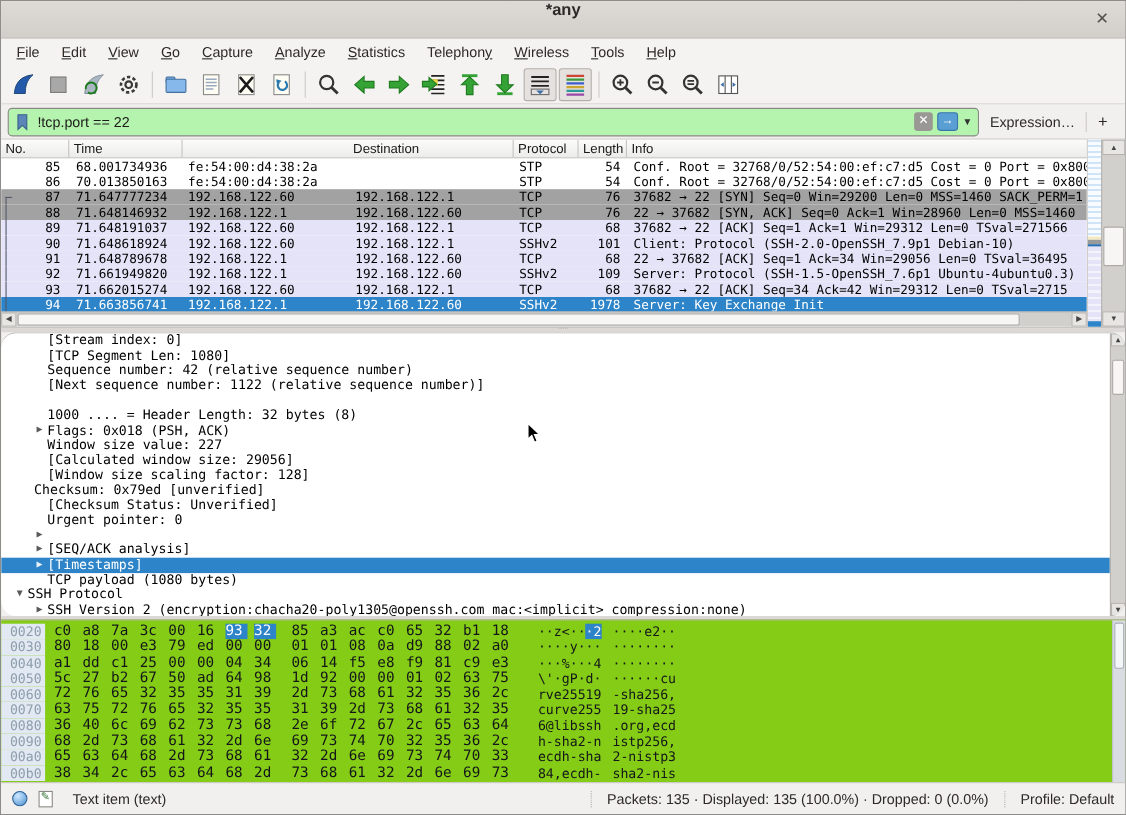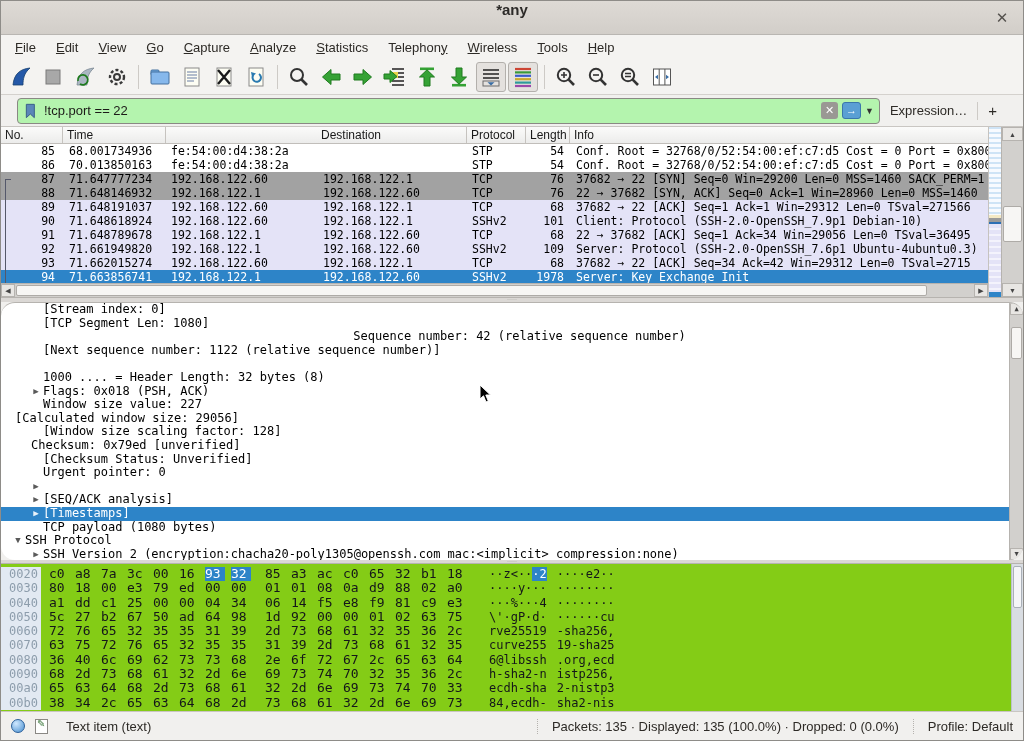--- a/index.html
+++ b/index.html
@@ -22,21 +22,21 @@
   .menu-item u{ text-decoration:underline; }
   
   .toolbar{ height:36px; flex:0 0 36px; background:#f4f3f1; border-bottom:1px solid #d4d1cd;
     display:flex; align-items:center; padding-left:4px; }
   .tbtn{ width:30px; height:30px; display:flex; align-items:center; justify-content:center; margin:0 1px; border:1px solid transparent; border-radius:3px; }
   .tbtn.pressed{ background:#e4e1de; border:1px solid #b3b0ac; }
   .tbtn svg{ display:block; }
   .tsep{ width:1px; height:24px; background:#cdcac6; margin:0 5px; }
   
   .filterbar{ height:32px; flex:0 0 32px; background:#f1f0ee; border-bottom:1px solid #c9c6c2;
-    display:flex; align-items:center; padding:0 16px;justify-content:center; }
+    display:flex; align-items:center; padding:0 6px;justify-content:center; }
   .filter-box{ flex:1; height:26px; border:1px solid #8a8884; border-radius:4px; background:#b4f4ae;
     display:flex; align-items:center; overflow:hidden; }
   .filter-bookmark{ width:26px; display:flex; justify-content:center; }
   .filter-input{ flex:1; border:none; outline:none; background:transparent;
     font-family:"Liberation Sans",sans-serif; font-size:13px; color:#1c1a18; }
   .filter-clear{ width:17px; height:17px; border-radius:3px; background:#9a9894; color:#fff;
     font-size:11px; line-height:17px; text-align:center; margin-right:4px; }
   .filter-apply{ width:19px; height:17px; border-radius:3px; background:#5a9fd4; border:1px solid #3a76ab;
     color:#fff; font-size:11px; line-height:15px; text-align:center; margin-right:2px; }
   .filter-caret{ font-size:9px; color:#333; padding:0 5px 0 2px; }
@@ -384,21 +384,21 @@
             <div class="c-info">22 → 37682 [ACK] Seq=1 Ack=34 Win=29056 Len=0 TSval=36495</div>
           </div>
           <div class="prow row-lav">
             <span class="bracket"></span>
             <div class="c-no">92</div>
             <div class="c-time">71.661949820</div>
             <div class="c-src">192.168.122.1</div>
             <div class="c-dst">192.168.122.60</div>
             <div class="c-proto">SSHv2</div>
             <div class="c-len">109</div>
-            <div class="c-info">Server: Protocol (SSH-2.0-OpenSSH_7.6p1 Ubuntu-4ubuntu0.3)</div>
+            <div class="c-info">Server: Protocol (SSH-1.5-OpenSSH_7.6p1 Ubuntu-4ubuntu0.3)</div>
           </div>
           <div class="prow row-lav">
             <span class="bracket"></span>
             <div class="c-no">93</div>
             <div class="c-time">71.662015274</div>
             <div class="c-src">192.168.122.60</div>
             <div class="c-dst">192.168.122.1</div>
             <div class="c-proto">TCP</div>
             <div class="c-len">68</div>
             <div class="c-info">37682 → 22 [ACK] Seq=34 Ack=42 Win=29312 Len=0 TSval=2715</div>
@@ -443,21 +443,21 @@
   <div class="details">
     <div class="dlines" id="dlines">
         <div class="dline" style="padding-left: 28px;">
           <span class="exp"></span>
           <span>[Stream index: 0]</span>
         </div>
         <div class="dline" style="padding-left: 28px;">
           <span class="exp"></span>
           <span>[TCP Segment Len: 1080]</span>
         </div>
-        <div class="dline" style="padding-left: 15px; justify-content: center;">
+        <div class="dline" style="padding-left: 28px;">
           <span class="exp"></span>
           <span>Sequence number: 42    (relative sequence number)</span>
         </div>
         <div class="dline" style="padding-left: 28px;">
           <span class="exp"></span>
           <span>[Next sequence number: 1122    (relative sequence number)]</span>
         </div>
         <div class="dline" style="padding-left: 28px;">
           <span class="exp"></span>
         </div>
@@ -466,21 +466,21 @@
           <span>1000 .... = Header Length: 32 bytes (8)</span>
         </div>
         <div class="dline" style="padding-left: 28px;">
           <span class="exp">▶</span>
           <span>Flags: 0x018 (PSH, ACK)</span>
         </div>
         <div class="dline" style="padding-left: 28px;">
           <span class="exp"></span>
           <span>Window size value: 227</span>
         </div>
-        <div class="dline" style="">
+        <div class="dline" style="padding-left: 28px;">
           <span class="exp"></span>
           <span>[Calculated window size: 29056]</span>
         </div>
         <div class="dline" style="padding-left: 28px;">
           <span class="exp"></span>
           <span>[Window size scaling factor: 128]</span>
         </div>
         <div class="dline" style="padding-left: 16px;">
           <span class="exp"></span>
           <span>Checksum: 0x79ed [unverified]</span>

